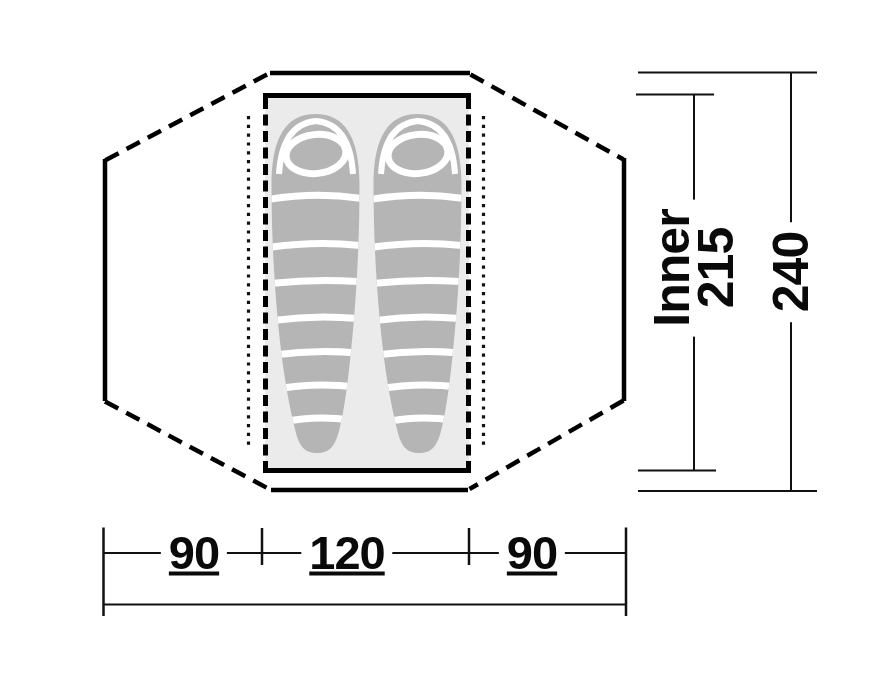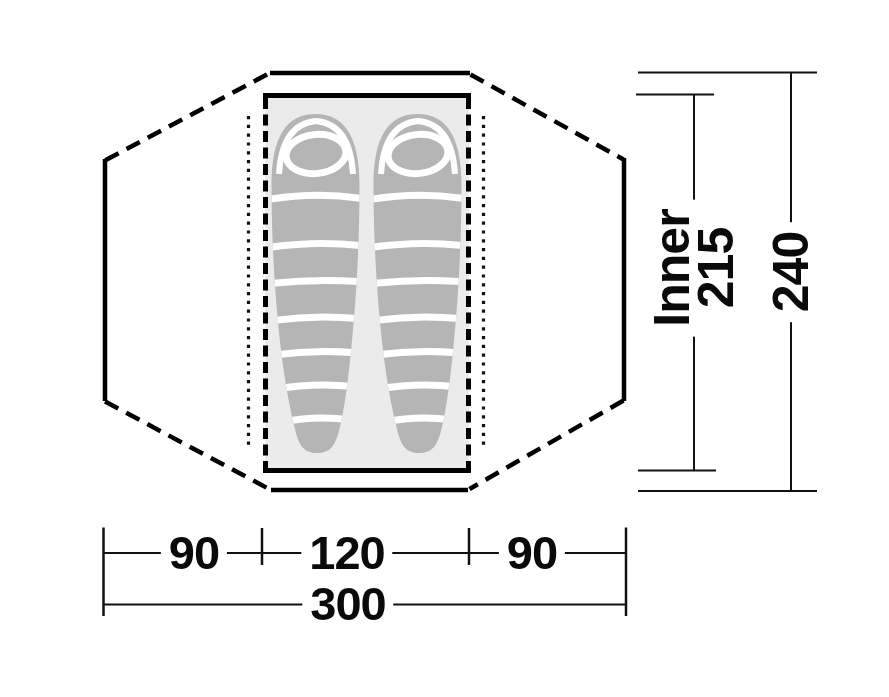--- a/index.html
+++ b/index.html
@@ -17,20 +17,21 @@
     position: absolute;
     transform: translate(-50%, -50%);
     font-weight: 700;
     font-size: 47px;
     line-height: 1;
     letter-spacing: -1px;
     background: #ffffff;
     padding: 0 8px;
     white-space: nowrap;
     color: #0a0a0a;
+    text-decoration: underline;
   }
   .dim-rot {
     position: absolute;
     transform: translate(-50%, -50%) rotate(-90deg);
     font-weight: 700;
     font-size: 50px;
     line-height: 0.88;
     letter-spacing: -1px;
     text-align: center;
     background: #ffffff;
@@ -135,21 +136,20 @@
       <line x1="626" y1="527.5" x2="626" y2="616" stroke-width="2.5"></line>
     </g>
   </svg>
 
   <div class="dim-num" style="left:194px; top:552px;">90</div>
 
   <div class="dim-num" style="left:347px; top:552px;text-align:center;">120</div>
 
   <div class="dim-num" style="left:532px; top:552px;">90</div>
 
-  <div class="dim-num" style="left:348px; top:603px;">300</div>
 
   <div class="dim-rot" style="left:694px; top:268px;">
     <span class="rot-line">Inner</span>
     <span class="rot-line">215</span>
   </div>
 
   <div class="dim-rot" style="left:791px; top:272px;">240</div>
 
 </div>
 

